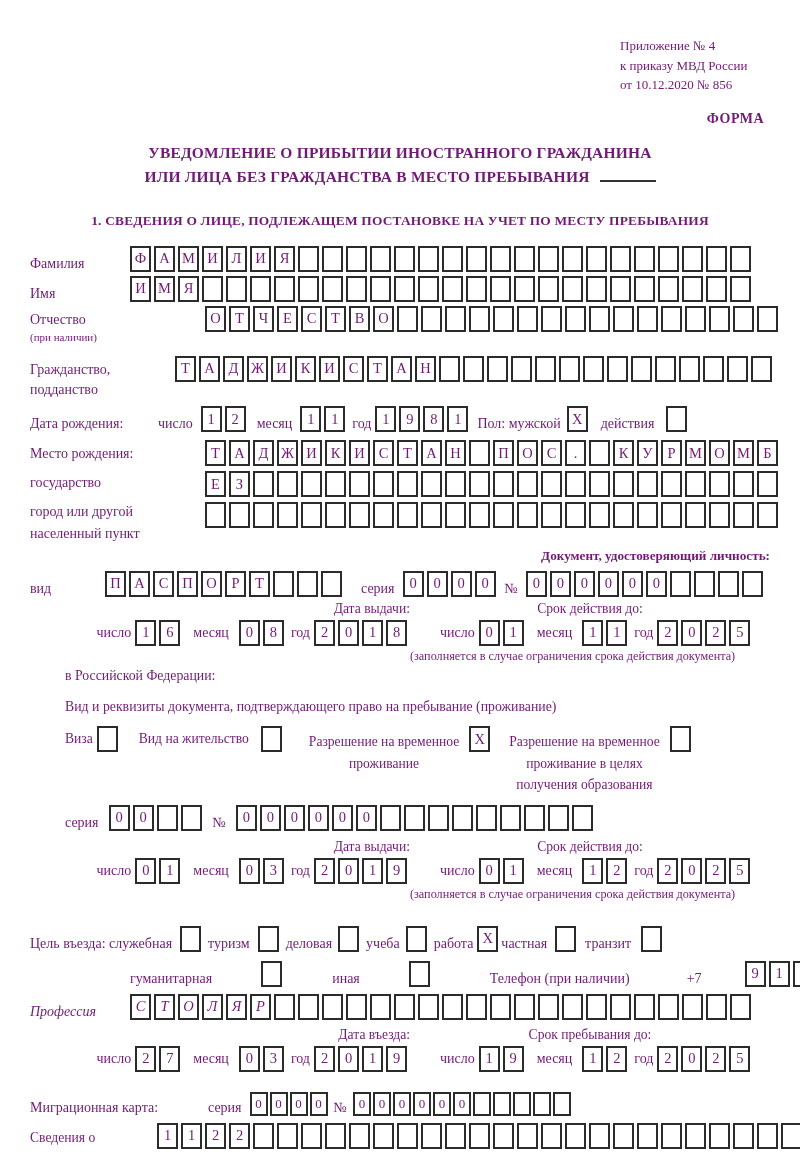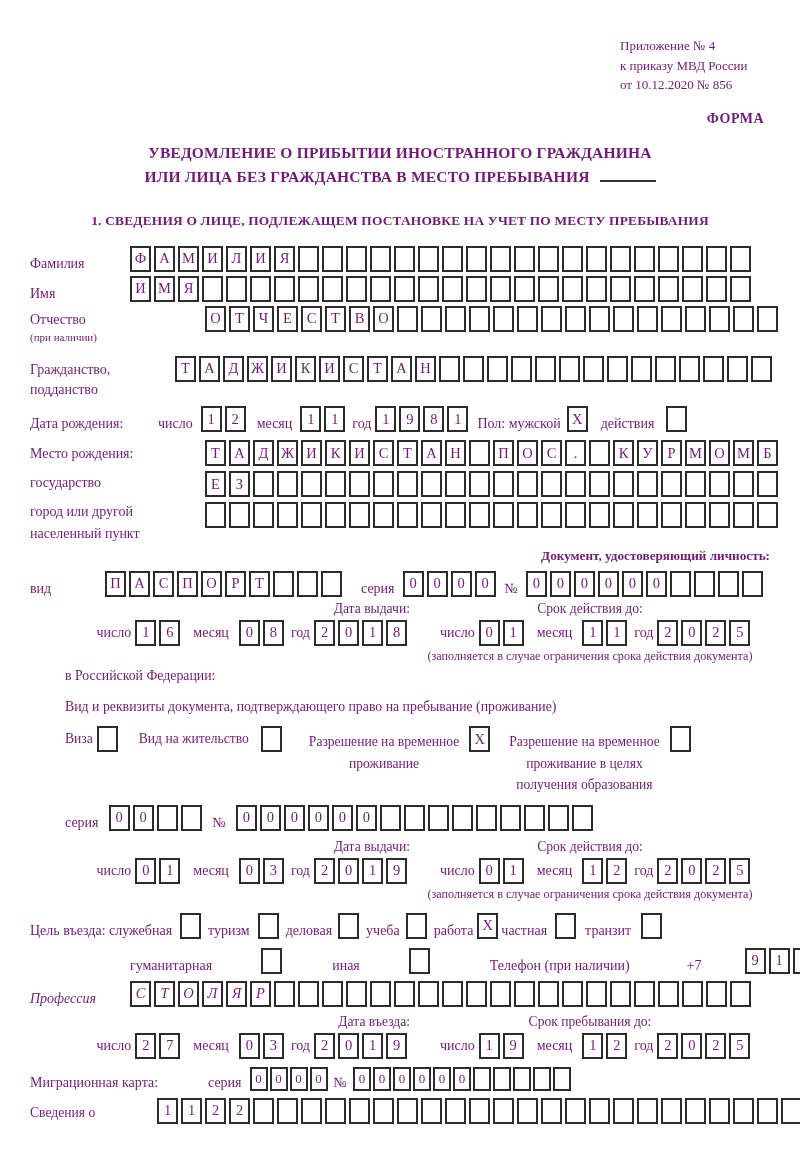--- a/index.html
+++ b/index.html
@@ -40,21 +40,21 @@
   .stack .cellrow { margin-bottom:5px; }
 
   .doc-hdr { text-align:right; font-weight:bold; font-size:13.2px; margin:3px 0 7px 0; }
 
   .dates-pair { display:flex; margin-top:6px; }
   .dgroup { display:flex; flex-direction:column; }
   .dg-left { width:345px; margin-left:35px;align-items:flex-end; }
   .dg-right { flex:1; }
   .dtitle { text-align:center; font-size:13.6px; margin-bottom:3px; }
   .dline { display:flex; align-items:center; font-size:14px; }
-  .dnote { text-align:center; font-size:12.2px; margin-top:3px; white-space:nowrap; }
+  .dnote { font-size:12.2px; margin-top:3px; white-space:nowrap; }
 
   .resline { margin-left:35px; font-size:13.8px; line-height:1.7; }
   .visa-row { display:flex; align-items:flex-start; margin-left:35px; margin-top:8px; margin-bottom:10px; }
   .visa-unit { display:flex; align-items:flex-start; font-size:13.6px; }
   .visa-text { text-align:center; line-height:1.55; }
 </style>
 </head>
 <body>
 
 <div class="page">
@@ -516,21 +516,21 @@
               <span class="cell">2</span>
               <span class="cell">0</span>
               <span class="cell">2</span>
               <span class="cell">5</span>
             </span>
         </div>
         <div class="dnote">(заполняется в случае ограничения срока действия документа)</div>
       </div>
     </div>
 
-    <div class="row" style="margin-top:11px;font-family:Liberation Serif, serif;">
+    <div class="row" style="margin-top:24px;font-family:Liberation Serif, serif;">
       <span class="lbl">Цель въезда: служебная</span>
       <span class="cells ml8">
           <span class="cell"></span>
         </span>
       <span class="lbl ml4">туризм</span>
       <span class="cells ml8">
           <span class="cell"></span>
         </span>
       <span class="lbl ml4">деловая</span>
       <span class="cells ml6">
@@ -651,21 +651,21 @@
           <span class="cells ml4">
               <span class="cell">2</span>
               <span class="cell">0</span>
               <span class="cell">2</span>
               <span class="cell">5</span>
             </span>
         </div>
       </div>
     </div>
 
-    <div class="row" style="margin-top:8px; margin-bottom:7px;">
+    <div class="row" style="margin-top:20px; margin-bottom:7px;">
       <span class="lbl w160">Миграционная карта:</span>
       <span class="lbl ml30">серия</span>
       <span class="cells ml8">
           <span class="cell sm">0</span>
           <span class="cell sm">0</span>
           <span class="cell sm">0</span>
           <span class="cell sm">0</span>
         </span>
       <span class="lbl ml4">№</span>
       <span class="cells ml6">

